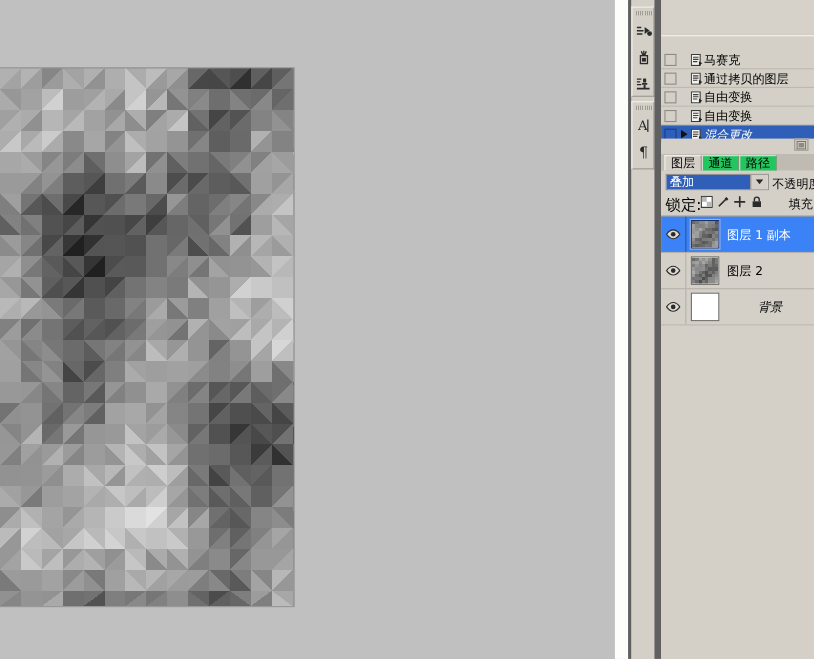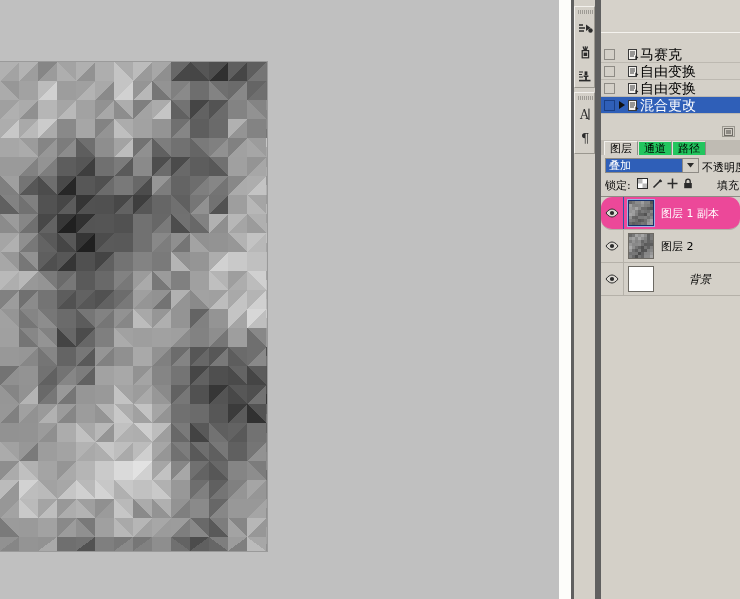--- a/index.html
+++ b/index.html
@@ -47,27 +47,27 @@
     background:#d4d0c8;border-top:1px solid #f4f2ee;box-sizing:border-box;}
   #history-tabbar{left:0;top:0;width:139px;height:13px;background:#bfbbb3;}
   #history-tab{left:3px;top:0px;width:46px;height:13px;
     background:#d4d0c8;border:1px solid #f0eeea;border-bottom:none;
     border-right-color:#8e8b85;box-sizing:border-box;
     display:flex;align-items:center;justify-content:center;
     font-size:11px;line-height:11px;letter-spacing:0;}
   #history-list{left:0;top:13px;width:139px;height:80px;background:#d4d0c8;}
   .hist-row{position:relative;height:16px;display:flex;align-items:center;
     border-bottom:1px solid #bdb9b1;cursor:default;}
-  .hist-row.selected{background:#2f5fb8;color:#fff;}
+  .hist-row.selected{background:#2f5fb8;color:#fff;font-style:italic;}
   .hist-snapbox{width:11px;height:11px;margin-left:3px;margin-right:2px;
     background:#d4d0c8;border:1px solid #8e8b85;box-sizing:border-box;flex:none;}
   .hist-row.selected .hist-snapbox{border-color:#1a3f86;background:#2f5fb8;}
   .hist-arrow{width:9px;flex:none;display:flex;align-items:center;justify-content:center;}
   .hist-ico{width:14px;flex:none;display:flex;align-items:center;justify-content:center;}
-  .hist-label{font-size:14px;line-height:13px;white-space:nowrap;overflow:hidden;}
+  .hist-label{font-size:11px;line-height:13px;white-space:nowrap;overflow:hidden;}
   #history-footer{left:0;top:93px;width:139px;height:12px;background:#d4d0c8;}
   #history-btn{left:121px;top:0px;width:13px;height:11px;
     background:#d4d0c8;border:1px solid #9a978f;box-sizing:border-box;
     display:flex;align-items:center;justify-content:center;}
 
   
   #layers-panel{left:601px;top:140px;width:139px;height:459px;background:#d4d0c8;padding-left:24px;}
   #layers-tabbar{left:0;top:0;width:139px;height:15px;background:#bfbbb3;}
   .ptab{position:absolute;top:1px;height:14px;padding:0 5px;
     display:flex;align-items:center;justify-content:center;
@@ -79,30 +79,30 @@
   #blend-select{left:4px;top:2px;width:94px;height:15px;
     background:#fff;border:1px solid #8e8b85;box-sizing:border-box;
     display:flex;align-items:center;cursor:default;}
   #blend-value{flex:1;background:#2f5fb8;color:#fff;height:13px;
     display:flex;align-items:center;padding-left:3px;font-size:11px;}
   #blend-arrow{width:15px;height:13px;background:#d4d0c8;
     border-left:1px solid #8e8b85;display:flex;align-items:center;justify-content:center;}
   #opacity-label{left:101px;top:4px;font-size:11px;white-space:nowrap;}
 
   #lock-row{left:0;top:36px;width:139px;height:16px;}
-  #lock-label{left:4px;top:2px;font-size:11px;}
+  #lock-label{left:4px;top:2px;font-size:14px;}
   .lock-ico{position:absolute;top:1px;width:13px;height:13px;
     display:flex;align-items:center;justify-content:center;cursor:default;}
   #fill-label{left:116px;top:2px;font-size:11px;white-space:nowrap;}
 
   #layer-list{left:0;top:56px;width:139px;height:100px;background:#d4d0c8;
     border-top:1px solid #8e8b85;box-sizing:border-box;}
   .layer-row{position:relative;height:32px;display:flex;align-items:center;
     border-bottom:1px solid #b5b1a9;cursor:default;}
-  .layer-row.selected{background:#ec4899;color:#fff;border-radius:11px;}
+  .layer-row.selected{background:#3b82f6;color:#fff;}
   .eye-cell{width:22px;height:32px;flex:none;display:flex;align-items:center;justify-content:center;
     border-right:1px solid #b5b1a9;}
   .layer-row.selected .eye-cell{border-right-color:#2a56a6;}
   .thumb-cell{width:34px;height:32px;flex:none;display:flex;align-items:center;justify-content:center;}
   .thumb{width:26px;height:26px;border:1px solid #6d6a64;box-sizing:border-box;background:#fff;overflow:hidden;}
   .layer-row.selected .thumb{border-color:#16306a;box-shadow:0 0 0 1px #9ab4e6;}
   .layer-name{font-size:11px;line-height:13px;padding-left:3px;white-space:nowrap;}
   .layer-name.italic{font-style:italic;margin-left:28px;}
 
   #layers-rest{left:0;top:156px;width:139px;height:303px;background:#d4d0c8;}
@@ -871,20 +871,32 @@
       <div class="hist-row">
         <div class="hist-snapbox"></div>
         <div class="hist-arrow"></div>
         <div class="hist-ico">
           <svg width="11" height="11" viewBox="0 0 11 11">
             <rect x="0.5" y="0.5" width="8" height="10" fill="#f4f2ee" stroke="#3a3a3a"></rect>
             <path d="M2 3h5M2 5h5M2 7h4" stroke="#3a3a3a" stroke-width="1" fill="none"></path>
             <path d="M7.4 6.6l3 2-3 2z" fill="#222"></path>
           </svg>
         </div>
+        <div class="hist-label">通过拷贝的图层</div>
+      </div>
+      <div class="hist-row">
+        <div class="hist-snapbox"></div>
+        <div class="hist-arrow"></div>
+        <div class="hist-ico">
+          <svg width="11" height="11" viewBox="0 0 11 11">
+            <rect x="0.5" y="0.5" width="8" height="10" fill="#f4f2ee" stroke="#3a3a3a"></rect>
+            <path d="M2 3h5M2 5h5M2 7h4" stroke="#3a3a3a" stroke-width="1" fill="none"></path>
+            <path d="M7.4 6.6l3 2-3 2z" fill="#222"></path>
+          </svg>
+        </div>
         <div class="hist-label">自由变换</div>
       </div>
       <div class="hist-row">
         <div class="hist-snapbox"></div>
         <div class="hist-arrow"></div>
         <div class="hist-ico">
           <svg width="11" height="11" viewBox="0 0 11 11">
             <rect x="0.5" y="0.5" width="8" height="10" fill="#f4f2ee" stroke="#3a3a3a"></rect>
             <path d="M2 3h5M2 5h5M2 7h4" stroke="#3a3a3a" stroke-width="1" fill="none"></path>
             <path d="M7.4 6.6l3 2-3 2z" fill="#222"></path>

